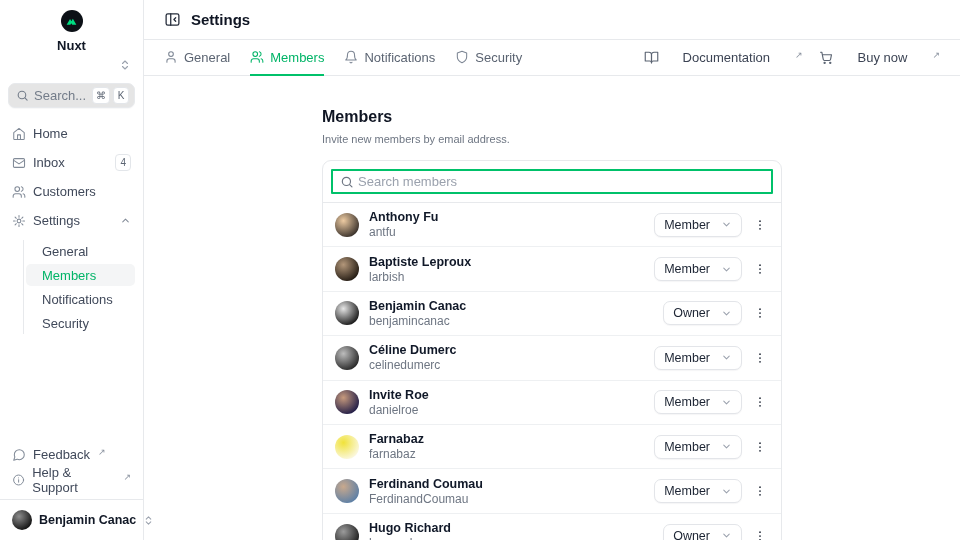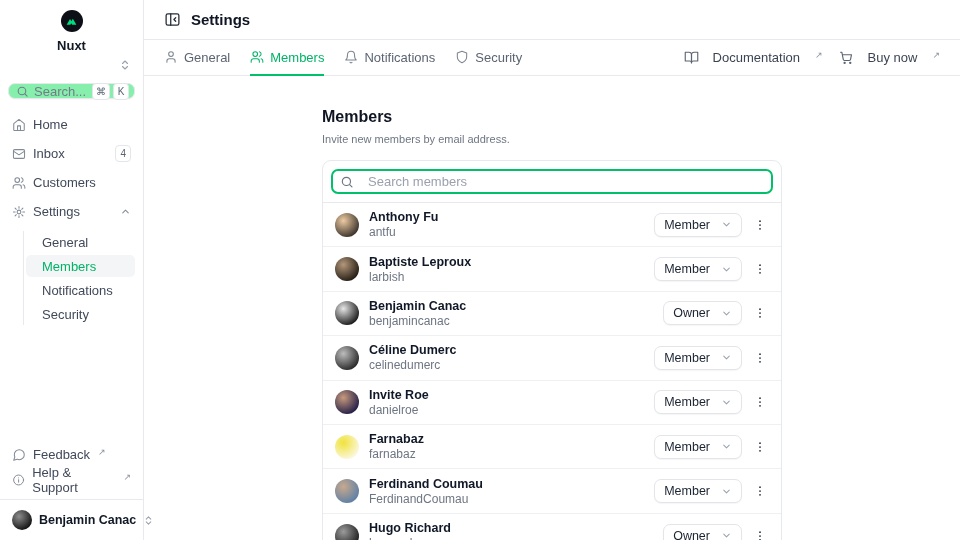--- a/index.html
+++ b/index.html
@@ -20,23 +20,23 @@
   .team-row { display:flex; align-items:center; gap:6px; padding:0 4px 12px; cursor:pointer;flex-direction:column; }
   .team-logo {
     width:22px; height:22px; border-radius:50%; background:#0c1016;
     display:flex; align-items:center; justify-content:center; flex:none;
   }
   .team-name { font-weight:700; font-size:13px; color:#111826; }
   .ml-auto { margin-left:auto; }
   .muted-ic { color:#9aa1ad; }
 
   .search-btn {
-    display:flex; align-items:center; gap:5px; height:16px;
+    display:flex; align-items:center; gap:5px; height:25px;
     border:1px solid #e7e9ec; border-radius:7px; padding:0 5px 0 7px;
-    color:#737c89; background:#86efac; cursor:pointer; margin-bottom:14px;
+    color:#737c89; background:#e5e5e5; cursor:pointer; margin-bottom:14px;
     box-shadow:0 1px 1px rgba(16,24,40,.03);
   }
   .kbd {
     font-size:10px; line-height:15px; min-width:16px; text-align:center;
     border:1px solid #e3e6ea; border-radius:4px; padding:0 3px;
     color:#5b6472; background:#fff;
   }
   .kbd-group { margin-left:auto; display:flex; gap:3px; }
 
   .nav { display:flex; flex-direction:column; gap:6px; }
@@ -79,42 +79,42 @@
   }
   .tab {
     display:flex; align-items:center; gap:6px; color:#5a München6472; color:#5b6472;
     font-size:13px; cursor:pointer; border-bottom:2px solid transparent; margin-bottom:-1px;
   }
   .tab .ic { color:#7d8694; }
   .tab.active { color:#00b467; font-weight:500; border-bottom-color:#00c16a; }
   .tab.active .ic { color:#00b467; }
   .tab-actions { margin-left:auto; display:flex; align-items:center; gap:16px; }
   .ghost-btn {
-    display:flex; align-items:center; gap:14px; color:#3c4454; font-size:13px;
+    display:flex; align-items:center; gap:24px; color:#3c4454; font-size:13px;
     background:none; border:none; cursor:pointer; padding:0; font-family:inherit;
   }
   .ghost-btn .ic { color:#5b6472; }
 
   .content { flex:1; overflow:hidden; }
   .content-inner { width:460px; margin:0 auto; padding-top:31px; }
 
   .section-header { display:flex; align-items:flex-start; justify-content:space-between; margin-bottom:13px; }
   .section-title { font-size:16px; font-weight:700; color:#0f1523; line-height:19px; }
   .section-desc { font-size:11px; color:#6e7683; margin-top:5px; line-height:16px; }
   .invite-btn {
     background:#171b22; color:#fff; border:none; border-radius:7px;
     font-size:13px; font-weight:500; padding:6px 11px; cursor:pointer;
     font-family:inherit; margin-top:4px;
   }
 
   .members-card { border:1px solid #e7e9ec; border-radius:9px; background:#fff; }
   .card-search { padding:8px; border-bottom:1px solid #e7e9ec; }
   .search-field {
-    display:flex; align-items:center; gap:14px; height:25px;
-    border:2px solid #00c16a; border-radius:7px; padding:0 7px; background:#fff;
+    display:flex; align-items:center; gap:4px; height:25px;
+    border:2px solid #00c16a; border-radius:1px; padding:0 7px; background:#fff;
   }
   .search-field .ic { color:#6e7683; flex:none; }
   .search-field input {
     border:none; outline:none; flex:1; font-size:13px; color:#1c2433;
     font-family:inherit; background:transparent; padding:0;
   }
   .search-field input::placeholder { color:#9aa1ad; }
 
   .member-row {
     display:flex; align-items:center; gap:10px; height:44.4px; padding:0 12px;

